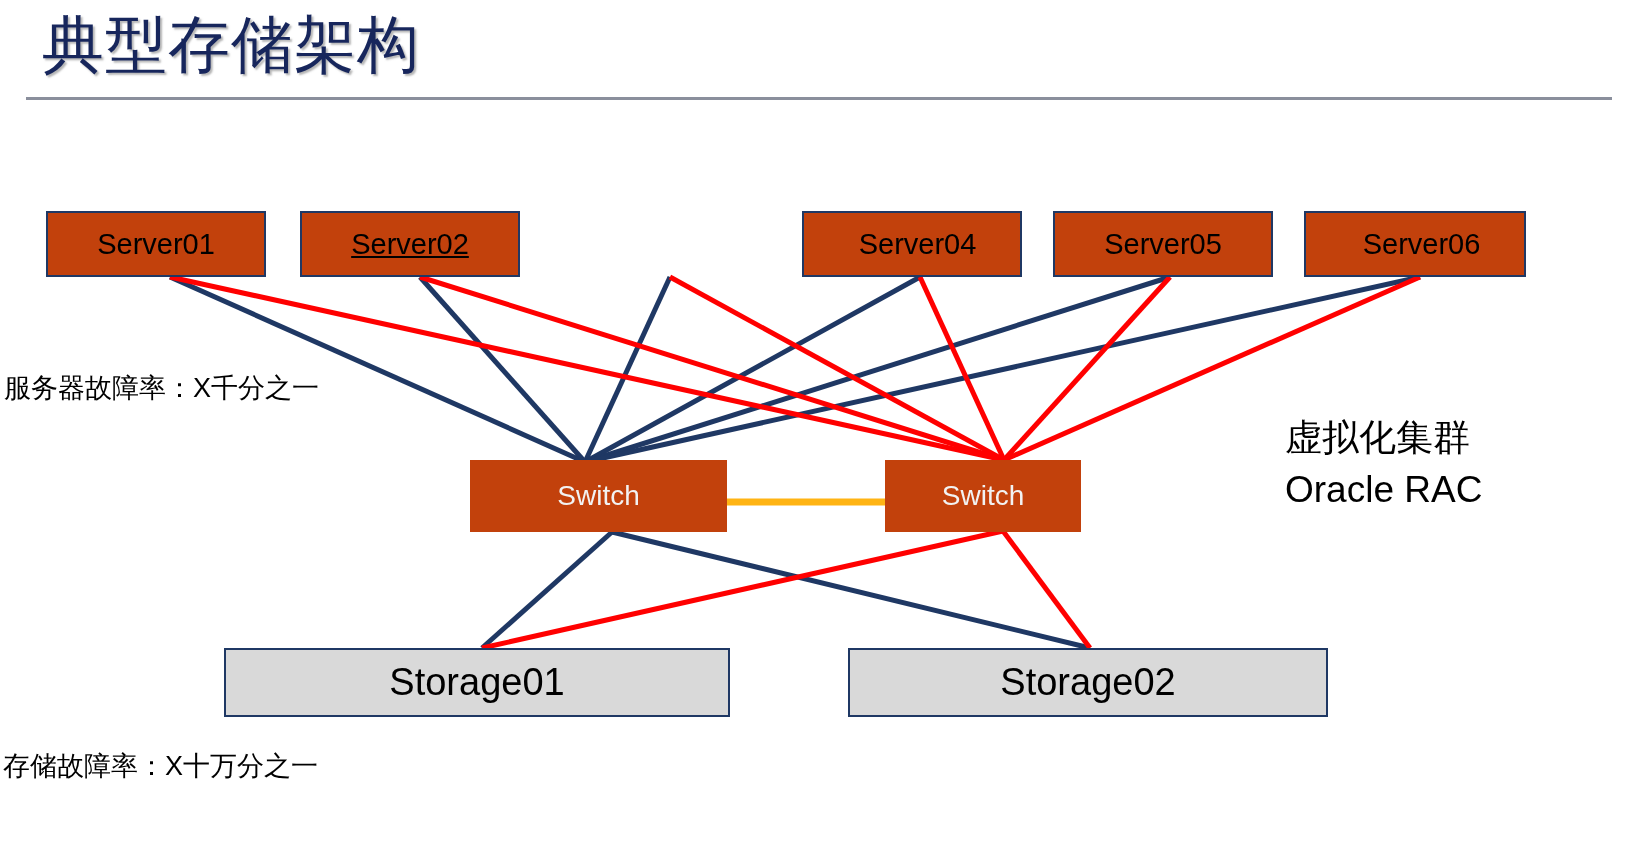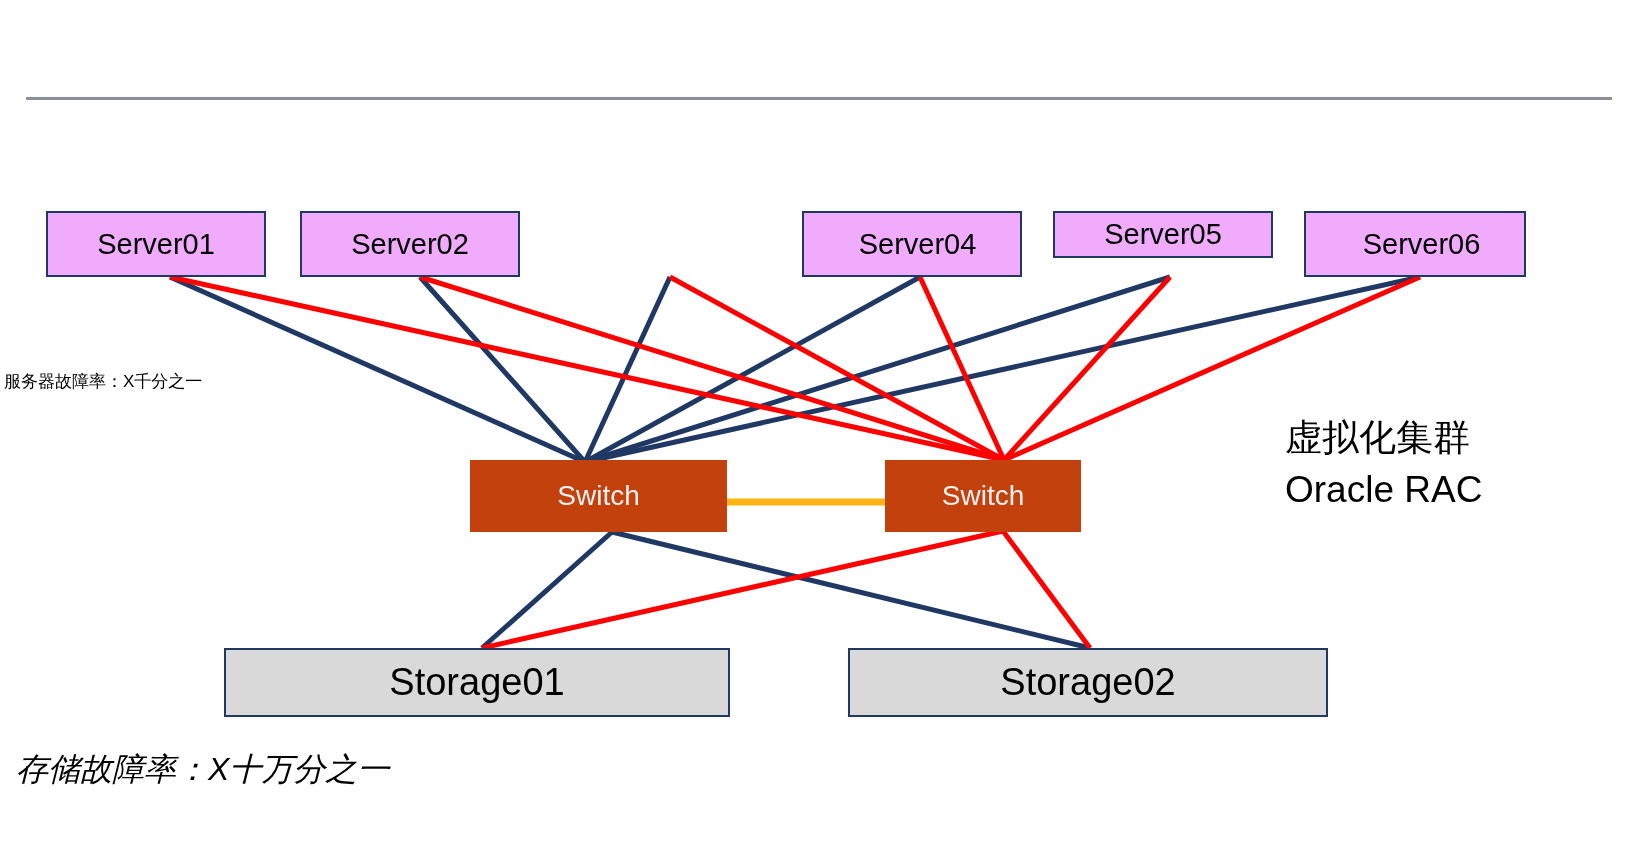--- a/index.html
+++ b/index.html
@@ -54,21 +54,21 @@
   
   .node {
     position: absolute;
     box-sizing: border-box;
     display: flex;
     align-items: center;
     justify-content: center;
     white-space: nowrap;
   }
   .server-box {
-    background: #f0abfc;
+    background: #c2410c;
     border: 2px solid #1f3864;
     font-size: 29px;
     color: #000000;
   }
   .storage-box {
     background: #d9d9d9;
     border: 2px solid #1f3864;
     font-size: 38px;
     color: #000000;
   }
@@ -81,41 +81,41 @@
 
   
   .note {
     position: absolute;
     color: #000000;
     white-space: nowrap;
   }
   #note-server-rate {
     left: 4px;
     top: 370px;
-    font-size: 17px;
+    font-size: 27px;
   }
   #note-storage-rate {
-    left: 16px;
+    left: 3px;
     top: 748px;
-    font-size: 32px;
-    font-style: italic;
+    font-size: 27px;
   }
   #note-cluster {
     left: 1285px;
     top: 412px;
     font-size: 37px;
     line-height: 52px;
   }
   #note-cluster div { white-space: nowrap; }
 </style>
 </head>
 <body>
 
 <div id="slide">
 
+  <div id="slide-title">典型存储架构</div>
   <div id="title-rule"></div>
 
   <svg id="wires" viewBox="0 0 1632 847" xmlns="http://www.w3.org/2000/svg">
 
     <g stroke="#1f3864" stroke-width="5" stroke-linecap="butt" fill="none">
       <line x1="170" y1="277" x2="585" y2="462"></line>
       <line x1="420" y1="277" x2="585" y2="462"></line>
       <line x1="670" y1="277" x2="585" y2="462"></line>
       <line x1="920" y1="277" x2="585" y2="462"></line>
       <line x1="1170" y1="277" x2="585" y2="462"></line>
@@ -138,23 +138,23 @@
       <line x1="612" y1="532" x2="1090" y2="648"></line>
     </g>
 
     <g stroke="#ff0000" stroke-width="5" fill="none">
       <line x1="1003" y1="531" x2="482" y2="648"></line>
       <line x1="1003" y1="531" x2="1090" y2="648"></line>
     </g>
   </svg>
 
   <div class="node server-box" style="left:46px;top:211px;width:220px;height:66px;">Server01</div>
-  <div class="node server-box" style="left:300px;top:211px;width:220px;height:66px;">Server02</div>
+  <div class="node server-box" style="left:300px;top:211px;width:220px;height:66px;text-decoration:underline;">Server02</div>
   <div class="node server-box" style="left:802px;top:211px;width:220px;height:66px;padding-left:11px;">Server04</div>
-  <div class="node server-box" style="left:1053px;top:211px;width:220px;height:47px;">Server05</div>
+  <div class="node server-box" style="left:1053px;top:211px;width:220px;height:66px;">Server05</div>
   <div class="node server-box" style="left:1304px;top:211px;width:222px;height:66px;padding-left:13px;">Server06</div>
 
   <div class="node switch-box" style="left:470px;top:460px;width:257px;height:72px;">Switch</div>
   <div class="node switch-box" style="left:885px;top:460px;width:196px;height:72px;">Switch</div>
 
   <div class="node storage-box" style="left:224px;top:648px;width:506px;height:69px;">Storage01</div>
   <div class="node storage-box" style="left:848px;top:648px;width:480px;height:69px;">Storage02</div>
 
   <div class="note" id="note-server-rate">服务器故障率：X千分之一</div>
 

